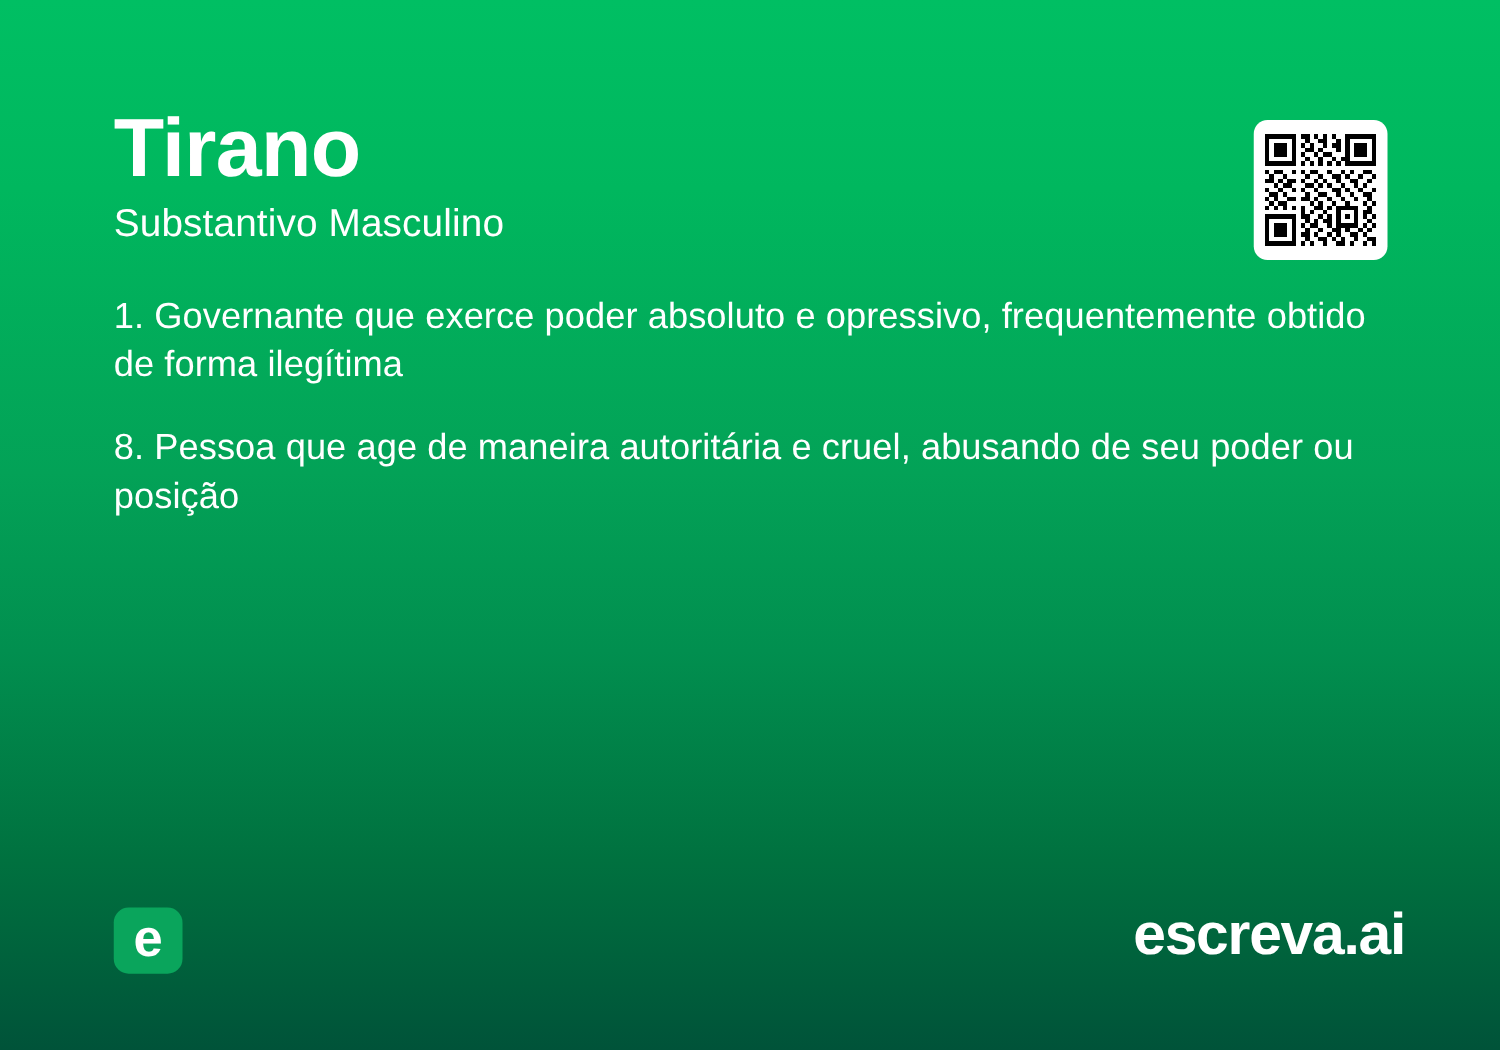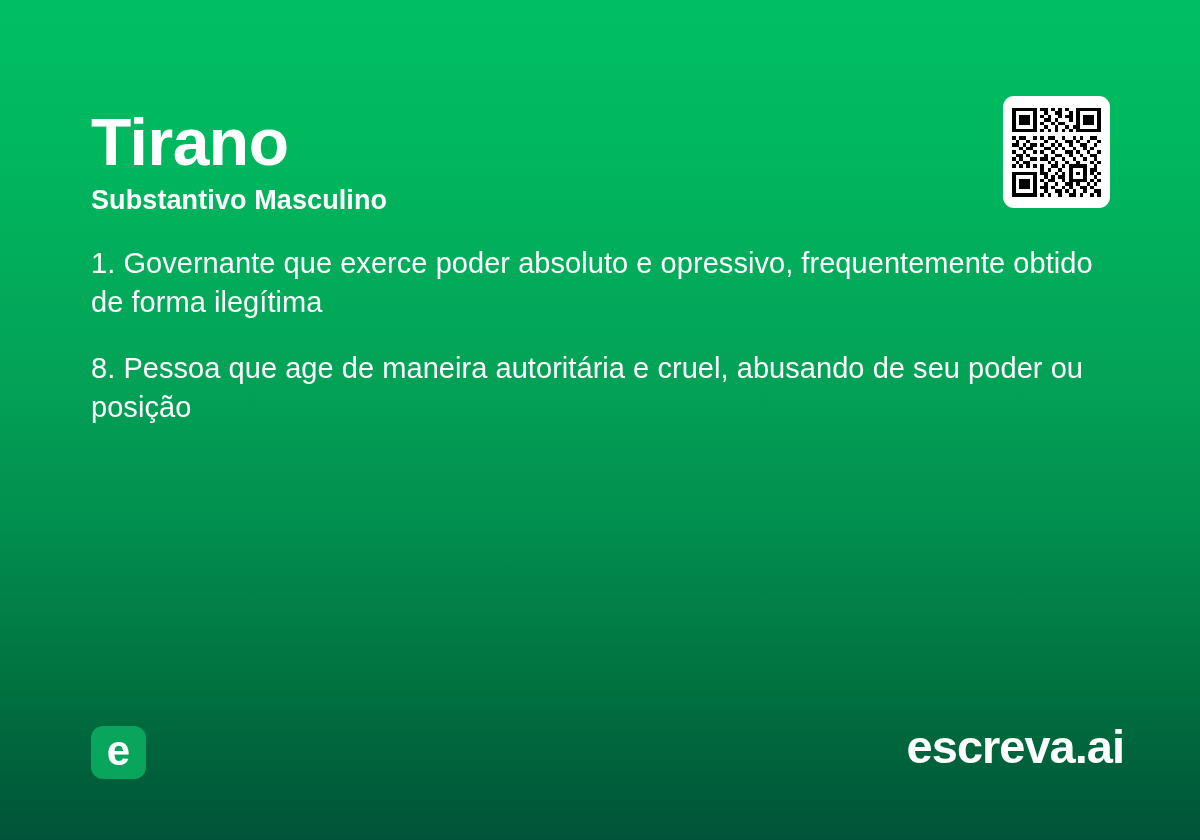--- a/index.html
+++ b/index.html
@@ -29,39 +29,38 @@
         #005339 100%);
     overflow: hidden;
   }
 
   
   .header {
     position: absolute;
     left: 91px;
     top: 84px;
     right: 91px;
-    margin-top: 24px;
   }
 
   .word-title {
     margin: 0;
     font-family: "Liberation Sans", sans-serif;
     font-size: 66px;
     font-weight: 700;
     line-height: 1.04;
     letter-spacing: -0.5px;
     color: #ffffff;
     white-space: nowrap;
   }
 
   .word-class {
     margin: 8px 0 0 0;
     font-family: "Liberation Sans", sans-serif;
-    font-size: 27px;
-    font-weight: 700;
+    font-size: 31px;
+    font-weight: 400;
     line-height: 1.15;
     letter-spacing: 0.1px;
     color: #ffffff;
     white-space: nowrap;
   }
 
   
   .qr-card {
     position: absolute;
     left: 1003px;
@@ -79,21 +78,21 @@
   .qr-card svg {
     display: block;
     width: 89px;
     height: 94px;
   }
 
   
   .definitions {
     position: absolute;
     left: 91px;
-    top: 244px;
+    top: 234px;
     width: 1005px;
   }
 
   .definition {
     margin: 0 0 27px 0;
     font-family: "Liberation Sans", sans-serif;
     font-size: 29px;
     font-weight: 400;
     line-height: 39px;
     letter-spacing: 0.05px;

